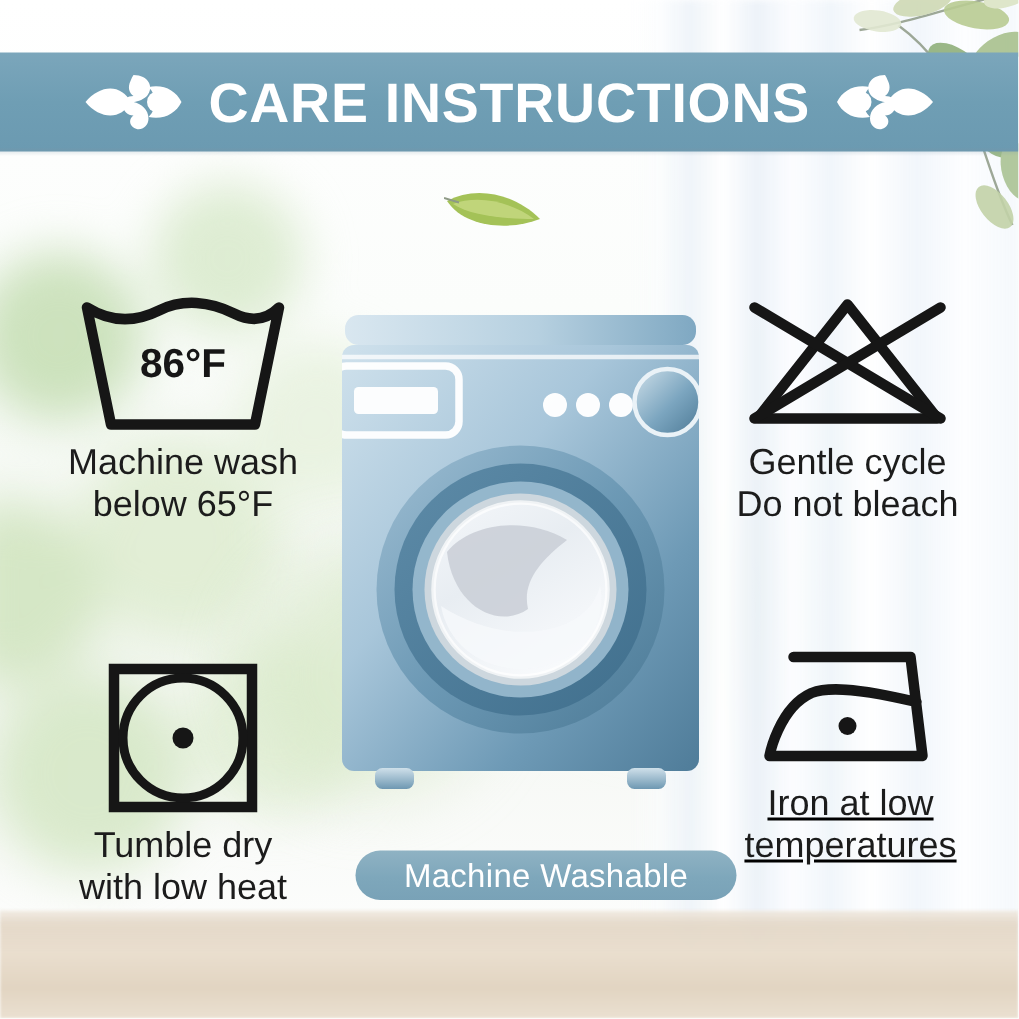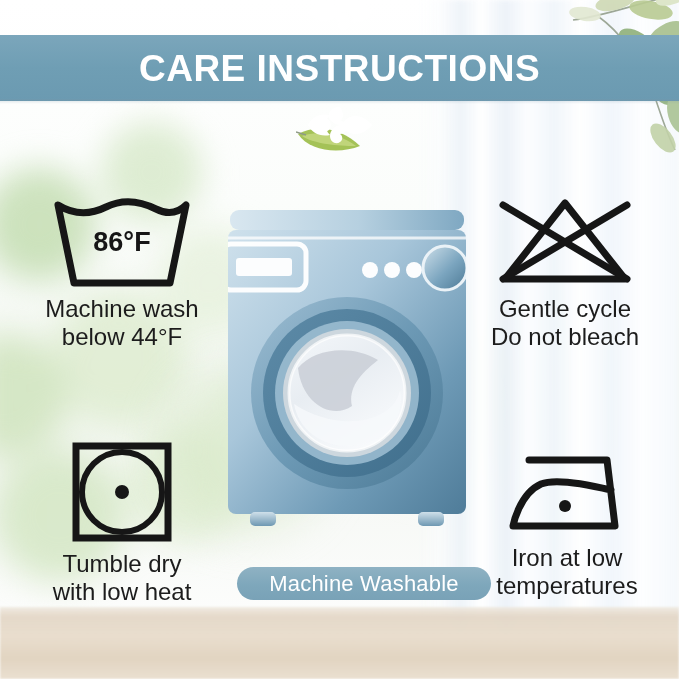--- a/index.html
+++ b/index.html
@@ -62,41 +62,41 @@
   .bg-table-line{position:absolute;left:0;right:0;bottom:64px;height:6px;
     background:linear-gradient(180deg,rgba(255,255,255,.85),rgba(222,212,198,.5));filter:blur(2px);}
 
   
   .branch{position:absolute;right:-6px;top:-10px;width:130px;height:165px;}
   .leaf-float{position:absolute;left:296px;top:122px;width:66px;height:34px;}
 
   
   .banner{position:absolute;left:0;top:35px;width:679px;height:66px;
     background:linear-gradient(180deg,#7ba6bb 0%,#6f9eb4 50%,#6b9ab1 100%);
-    display:flex;align-items:center;justify-content:center;gap:16px;flex-direction:column;}
+    display:flex;align-items:center;justify-content:center;gap:16px;}
   .banner-shadow{position:absolute;left:0;top:99px;width:679px;height:5px;
     background:linear-gradient(180deg,rgba(120,150,168,.30),rgba(120,150,168,0));}
   .banner-title{
     color:#ffffff;font-size:37px;font-weight:700;letter-spacing:.5px;
     white-space:nowrap;line-height:1;
     font-family:"Liberation Sans","DejaVu Sans",sans-serif;
   }
   .fleur{width:68px;height:44px;flex:0 0 auto;}
   .fleur.right{transform:scaleX(-1);}
 
   
   .cell{position:absolute;display:flex;flex-direction:column;align-items:center;}
   .cell .sym{display:block;}
   .cell .cap{margin-top:6px;text-align:center;color:#1c1c1c;
     font-size:24px;line-height:1.15;white-space:pre-line;}
 
   #cell-wash{left:22px;top:193px;width:200px;}
   #cell-bleach{left:460px;top:193px;width:210px;}
   #cell-dry{left:22px;top:440px;width:200px;}
-  #cell-iron{left:462px;top:450px;width:210px;}
+  #cell-iron{left:462px;top:428px;width:210px;text-decoration:underline;}
 
   
   .machine{position:absolute;left:228px;top:208px;width:238px;height:330px;}
 
   
   .badge{position:absolute;left:237px;top:547px;width:254px;height:33px;
     border-radius:17px;
     background:linear-gradient(180deg,#8fb2c3 0%,#7ea7bb 55%,#79a2b7 100%);
     display:flex;align-items:center;justify-content:center;margin-top:20px;}
   .badge span{color:#ffffff;font-size:22px;line-height:1;letter-spacing:.2px;}
@@ -229,21 +229,21 @@
     <span>Machine Washable</span>
   </div>
 
   <div class="cell" id="cell-wash">
     <svg class="sym" width="148" height="96" viewBox="0 0 148 96">
       <path d="M10 12 C26 22 42 22 58 14 C74 6 92 8 108 16 C120 22 130 20 138 12
                L122 90 H26 Z" fill="none" stroke="#161616" stroke-width="7" stroke-linejoin="round"></path>
       <text x="74" y="58" text-anchor="middle" font-family="Liberation Sans, sans-serif" font-size="27" font-weight="700" fill="#161616">86°F</text>
     </svg>
     <div class="cap">Machine wash
-below 44°F</div>
+below 65°F</div>
   </div>
 
   <div class="cell" id="cell-dry">
     <svg class="sym" width="104" height="104" viewBox="0 0 104 104">
       <rect x="6" y="6" width="92" height="92" fill="none" stroke="#161616" stroke-width="7"></rect>
       <circle cx="52" cy="52" r="40" fill="none" stroke="#161616" stroke-width="6"></circle>
       <circle cx="52" cy="52" r="7" fill="#161616"></circle>
     </svg>
     <div class="cap">Tumble dry
 with low heat</div>

